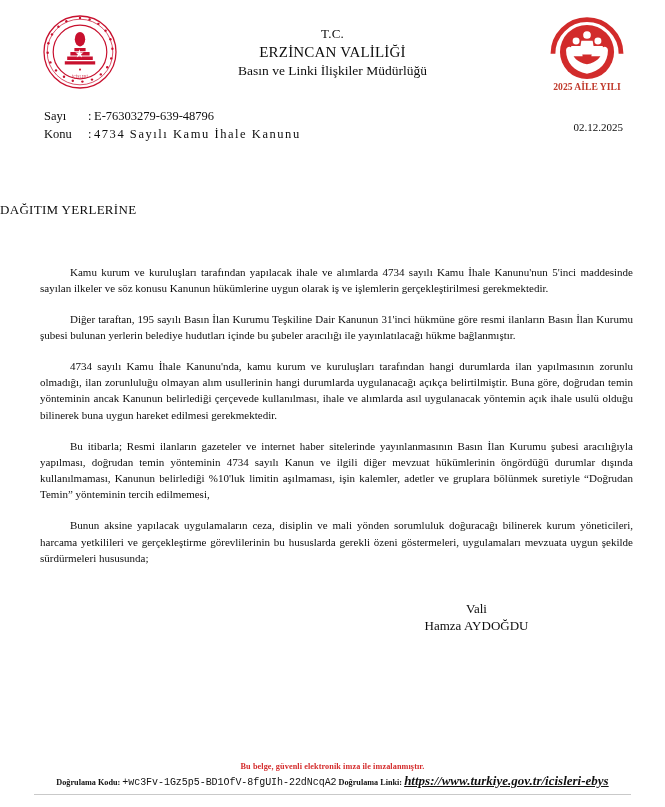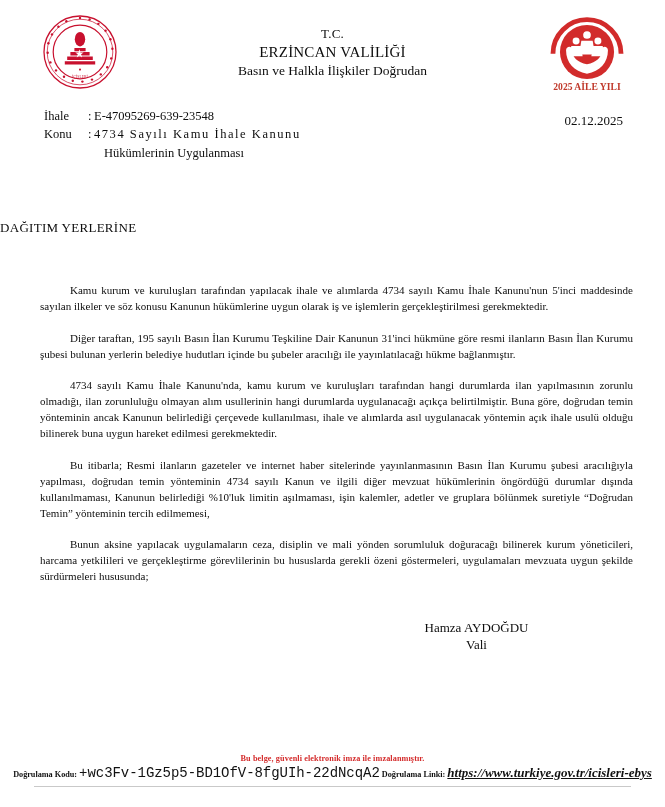--- a/index.html
+++ b/index.html
@@ -65,22 +65,22 @@
   .meta-colon { width: 6px; flex: 0 0 6px; }
   .meta-value { flex: 1 1 auto; }
   .konu-spaced { letter-spacing: 1.55px; }
   .konu-second {
     margin-left: 60px;
     margin-top: 1px;
   }
   .meta-date {
     position: absolute;
     right: 0;
-    top: 4px;
-    font-size: 13px;
+    top: 12px;
+    font-size: 11px;
   }
 
   
   .recipient {
     text-align: left;
     font-size: 13px;
     margin-top: 58px;
     letter-spacing: 0.3px;
   }
   .body-text {
@@ -104,40 +104,40 @@
     line-height: 1.34;
     padding-left: 300px;
     padding-right: 12px;
   }
 
   
   .footer {
     position: absolute;
     left: 0;
     right: 0;
-    bottom: 20px;
+    bottom: 12px;
     text-align: center;
   }
   .footer-notice {
     color: #d42b2b;
     font-size: 8.2px;
     font-weight: bold;
     letter-spacing: 0.1px;
     margin-bottom: 2px;
   }
   .footer-verify {
     font-size: 8.2px;
     font-weight: bold;
     color: #111111;
     white-space: nowrap;
   }
   .footer-code {
     font-family: "Liberation Mono", "DejaVu Sans Mono", monospace;
     font-weight: normal;
-    font-size: 14px;
+    font-size: 10px;
     letter-spacing: -0.05px;
     text-align: right;
   }
   .footer-link {
     font-style: italic;
     text-decoration: underline;
     color: #111111;
     font-size: 13px;
   }
   .footer-rule {
@@ -185,21 +185,21 @@
                  M31 61.5 h38 v4 h-38 z" fill="#c8102e"></path>
         <path d="M44 50.5 l3.2 2.4 -1.2 3.9 3.3 -2.4 3.3 2.4 -1.2 -3.9 3.2 -2.4 -4.1 0 -1.2 -3.8 -1.2 3.8 z" fill="#ffffff"></path>
         <circle cx="50" cy="72" r="1.3" fill="#c8102e"></circle>
         <text x="50" y="82" font-size="4.4" fill="#c8102e" text-anchor="middle" font-family="Liberation Serif, serif" letter-spacing="0.2">İÇİŞLERİ</text>
       </svg>
     </div>
 
     <div class="header-titles">
       <div class="ln1">T.C.</div>
       <div class="ln2">ERZİNCAN VALİLİĞİ</div>
-      <div class="ln3">Basın ve Halkla İlişkiler Doğrudan</div>
+      <div class="ln3">Basın ve Linki İlişkiler Müdürlüğü</div>
     </div>
 
     <div class="emblem-right">
       <svg viewBox="0 0 110 100" width="96" height="88" aria-hidden="true">
         <path d="M16 52 A39 39 0 1 1 94 52" fill="none" stroke="#d22b2b" stroke-width="5.5"></path>
         <circle cx="55" cy="50" r="31" fill="#d22b2b"></circle>
         <g fill="#ffffff">
           <circle cx="55" cy="30.5" r="4.4"></circle>
           <path d="M48.5 37 h13 l2.6 16 h-18.2 z"></path>
           <circle cx="42.5" cy="37.5" r="4"></circle>
@@ -213,46 +213,45 @@
                  c0 8, -6 14, -17 16 c-11 -2, -17 -8, -17 -16 c0 -6, -7 -5, -7 0 z" fill="#ffffff"></path>
         <text x="55" y="93" font-size="11" fill="#c0392b" text-anchor="middle" font-family="Liberation Serif, serif" font-weight="bold">2025 AİLE YILI</text>
       </svg>
     </div>
   </div>
 
   <div class="meta">
     <div class="meta-date">02.12.2025</div>
 
     <div class="meta-row">
-      <span class="meta-label">İhale</span>
+      <span class="meta-label">Sayı</span>
       <span class="meta-colon">:</span>
-      <span class="meta-value">E-47095269-639-23548</span>
+      <span class="meta-value">E-76303279-639-48796</span>
     </div>
 
     <div class="meta-row">
       <span class="meta-label">Konu</span>
       <span class="meta-colon">:</span>
       <span class="meta-value konu-spaced">4734 Sayılı Kamu İhale Kanunu</span>
     </div>
-    <div class="konu-second">Hükümlerinin Uygulanması</div>
   </div>
 
   <div class="recipient">DAĞITIM YERLERİNE</div>
 
   <div class="body-text">
     <p class="first">Kamu kurum ve kuruluşları tarafından yapılacak ihale ve alımlarda 4734 sayılı Kamu İhale Kanunu'nun 5'inci maddesinde sayılan ilkeler ve söz konusu Kanunun hükümlerine uygun olarak iş ve işlemlerin gerçekleştirilmesi gerekmektedir.</p>
     <p>Diğer taraftan, 195 sayılı Basın İlan Kurumu Teşkiline Dair Kanunun 31'inci hükmüne göre resmi ilanların Basın İlan Kurumu şubesi bulunan yerlerin belediye hudutları içinde bu şubeler aracılığı ile yayınlatılacağı hükme bağlanmıştır.</p>
     <p>4734 sayılı Kamu İhale Kanunu'nda, kamu kurum ve kuruluşları tarafından hangi durumlarda ilan yapılmasının zorunlu olmadığı, ilan zorunluluğu olmayan alım usullerinin hangi durumlarda uygulanacağı açıkça belirtilmiştir. Buna göre, doğrudan temin yönteminin ancak Kanunun belirlediği çerçevede kullanılması, ihale ve alımlarda asıl uygulanacak yöntemin açık ihale usulü olduğu bilinerek buna uygun hareket edilmesi gerekmektedir.</p>
     <p>Bu itibarla;  Resmi ilanların gazeteler ve internet haber sitelerinde yayınlanmasının Basın İlan Kurumu şubesi aracılığıyla yapılması, doğrudan temin yönteminin 4734 sayılı Kanun ve ilgili diğer mevzuat hükümlerinin öngördüğü durumlar dışında kullanılmaması, Kanunun belirlediği %10'luk limitin aşılmaması, işin kalemler, adetler ve gruplara bölünmek suretiyle “Doğrudan Temin” yönteminin tercih edilmemesi,</p>
     <p>Bunun aksine yapılacak uygulamaların ceza, disiplin ve mali yönden sorumluluk doğuracağı bilinerek kurum yöneticileri, harcama yetkilileri ve gerçekleştirme görevlilerinin bu hususlarda gerekli özeni göstermeleri, uygulamaları mevzuata uygun şekilde sürdürmeleri hususunda;</p>
   </div>
 
   <div class="signature">
+    <div>Vali</div>
     <div>Hamza AYDOĞDU</div>
-    <div>Vali</div>
   </div>
 
   <div class="footer">
     <div class="footer-notice">Bu belge, güvenli elektronik imza ile imzalanmıştır.</div>
     <div class="footer-verify">
       <span>Doğrulama Kodu:</span>
       <span class="footer-code">+wc3Fv-1Gz5p5-BD1OfV-8fgUIh-22dNcqA2</span>
       <span>Doğrulama Linki:</span>
       <span class="footer-link">https://www.turkiye.gov.tr/icisleri-ebys</span>
     </div>

